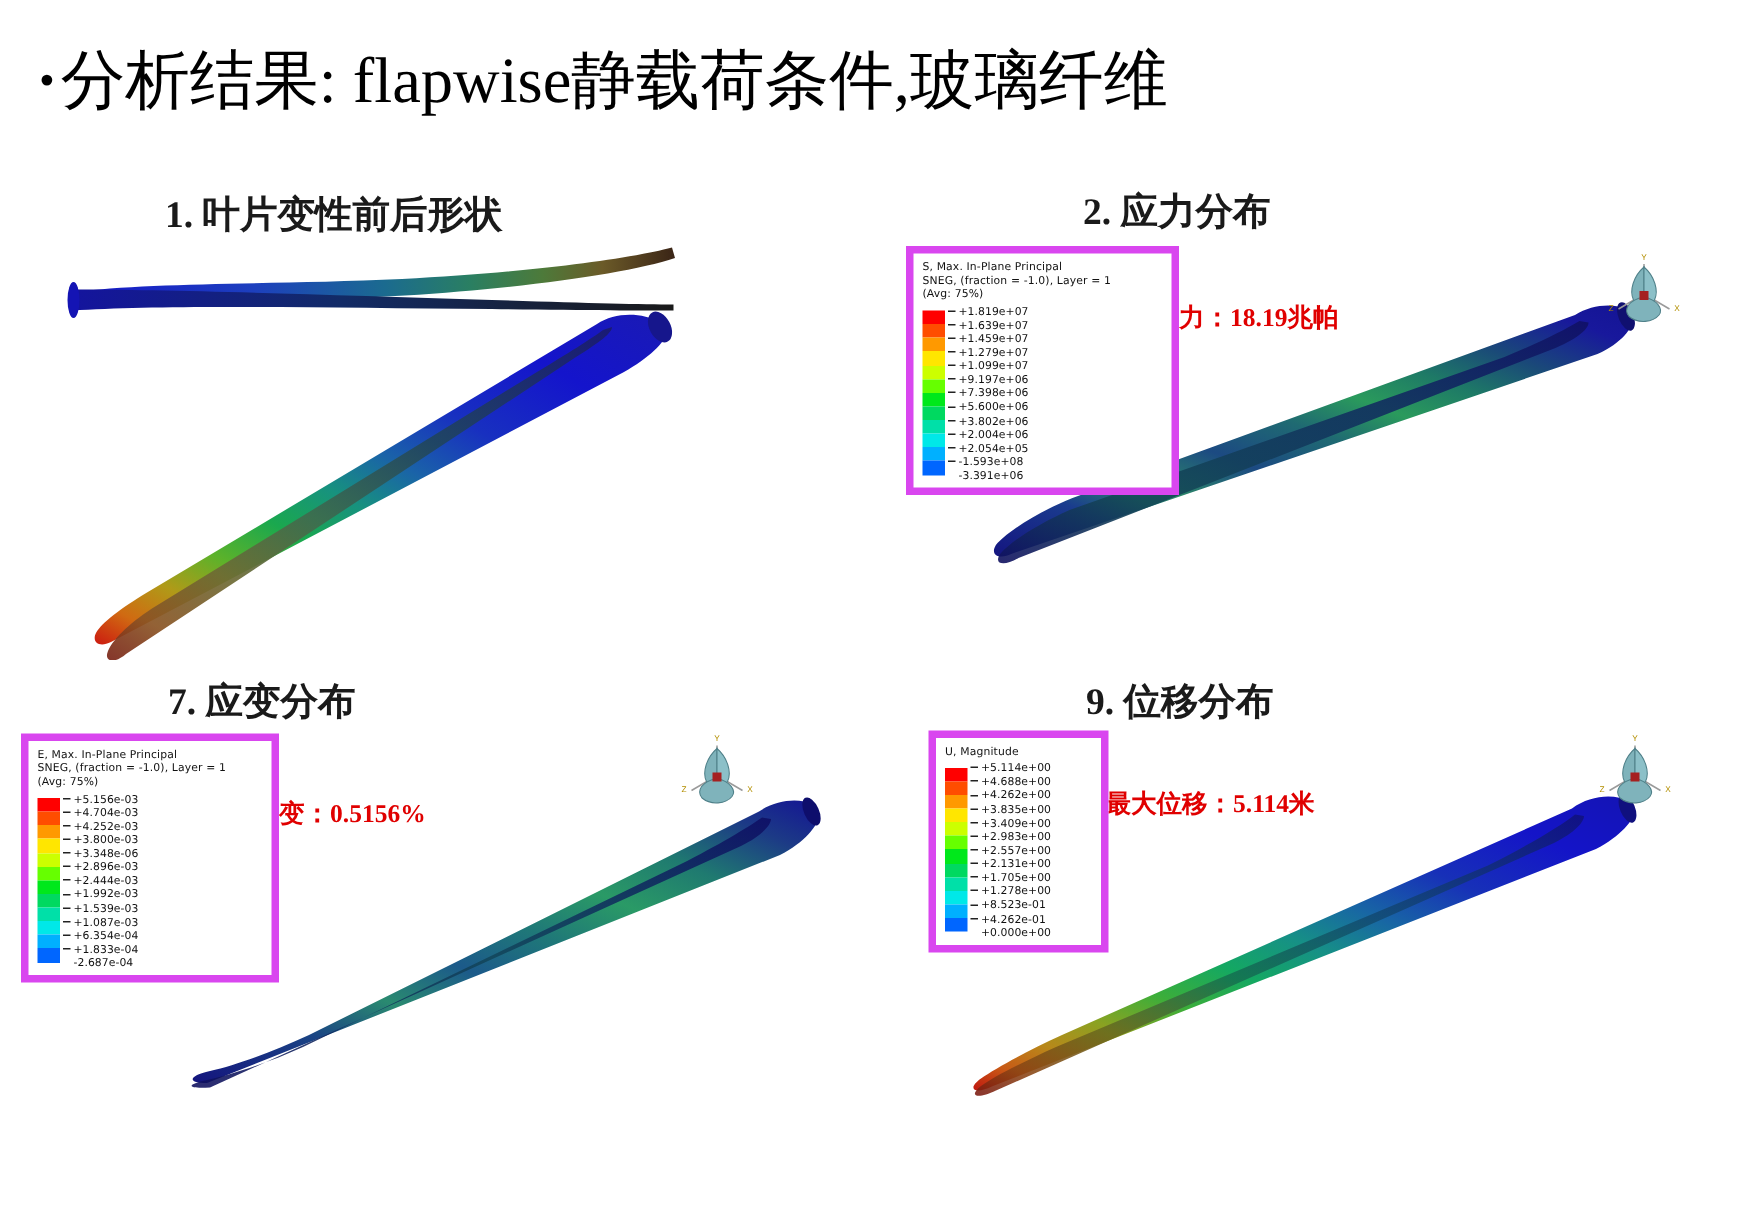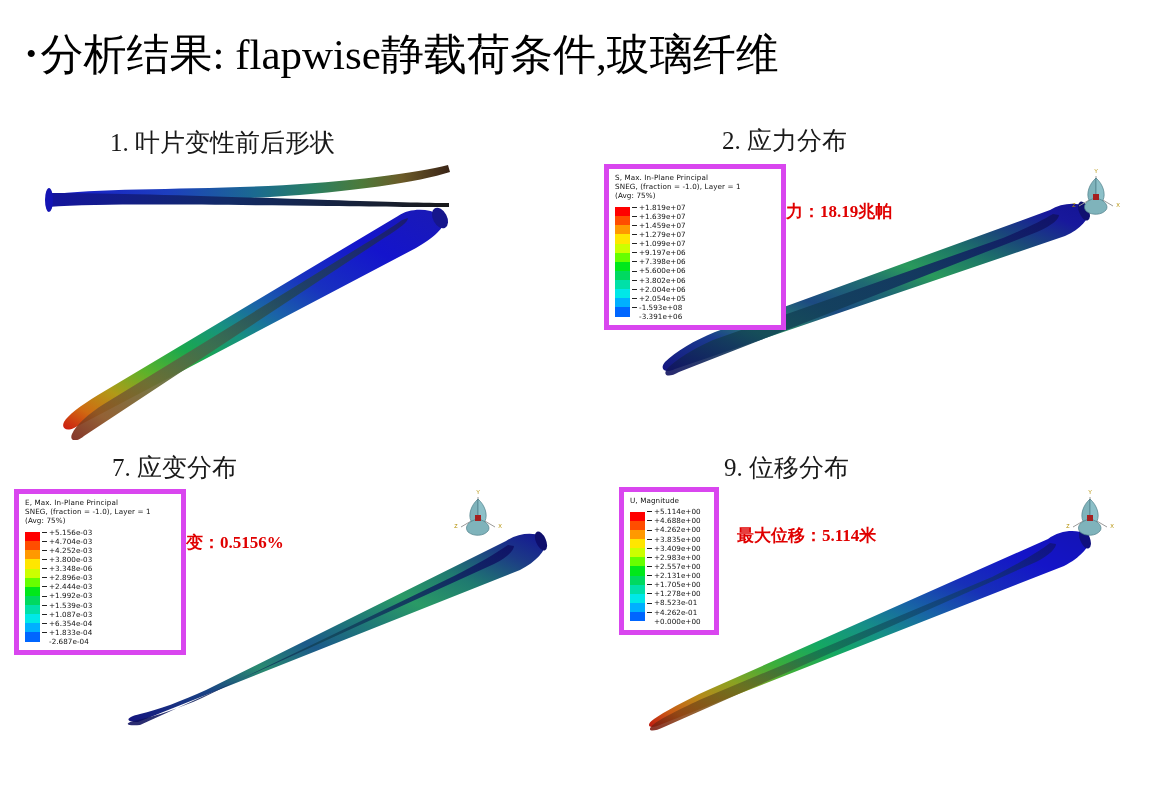--- a/index.html
+++ b/index.html
@@ -35,20 +35,21 @@
     margin-right: 4px;
   }
 
   
   .panel-title {
     position: absolute;
     font-family: "Liberation Serif", serif;
     font-size: 25px;
     color: #1a1a1a;
     white-space: nowrap;
+    font-weight: bold;
   }
   #panel-title-1 { left: 110px; top: 126px; }
   #panel-title-2 { left: 722px; top: 124px; }
   #panel-title-3 { left: 112px; top: 451px; }
   #panel-title-4 { left: 724px; top: 451px; }
 
   
   .annotation {
     position: absolute;
     color: #e00000;
@@ -113,21 +114,21 @@
     width: 5px;
     height: 1px;
     background: #222;
     margin-right: 2px;
     flex: 0 0 auto;
   }
   .legend-ticks .tick.last .dash { background: transparent; }
 
   #legend-stress      { left: 604px; top: 164px;  width: 182px; }
   #legend-strain      { left: 14px;  top: 489px;  width: 172px; }
-  #legend-displacement{ left: 619px; top: 487px;  width: 100px; }
+  #legend-displacement{ left: 619px; top: 487px;  width: 120px; }
 
   
   .triad {
     position: absolute;
     width: 56px;
     height: 58px;
   }
   #triad-2 { left: 1068px; top: 166px; }
   #triad-3 { left: 450px;  top: 487px; }
   #triad-4 { left: 1062px; top: 487px; }

